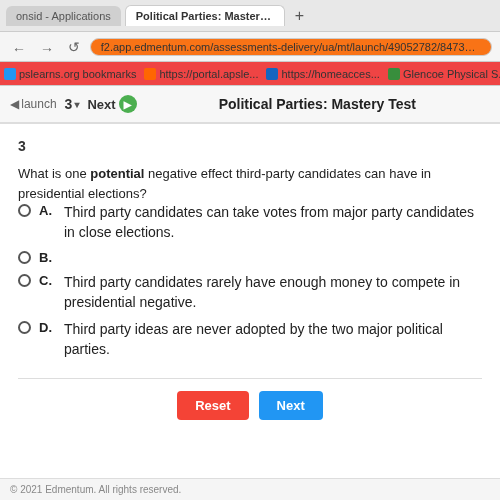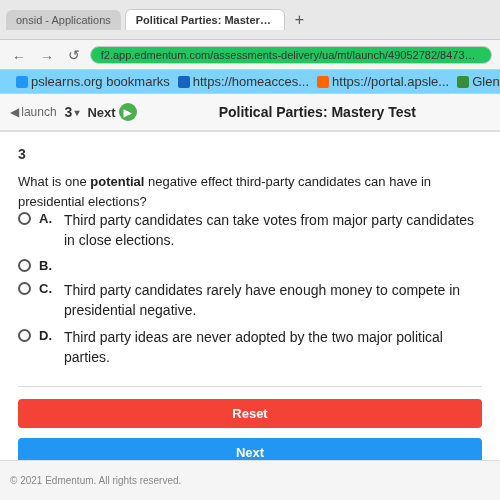--- a/index.html
+++ b/index.html
@@ -8,21 +8,21 @@
       font-size: 13px;
       background: #fff;
       width: 500px;
       height: 500px;
       overflow: hidden;
     }
 
     
     .browser-bar {
       background: #e8e8e8;
-      height: 40px;
+      height: 32px;
       display: flex;
       align-items: center;
       padding: 0 6px;
       gap: 4px;
       border-bottom: 1px solid #ccc;
     }
     .tab {
       background: #fff;
       border-radius: 6px 6px 0 0;
       padding: 4px 10px;
@@ -67,41 +67,41 @@
       border-bottom: 1px solid #ccc;
     }
     .nav-btn {
       font-size: 14px;
       color: #666;
       cursor: pointer;
       padding: 2px 4px;
     }
     .url-box {
       flex: 1;
-      background: #22c55e;
+      background: #f97316;
       border: 1px solid #ccc;
       border-radius: 10px;
       padding: 2px 10px;
       font-size: 11px;
       color: #333;
       overflow: hidden;
       text-overflow: ellipsis;
       white-space: nowrap;
     }
 
     
     .bookmarks-bar {
-      background: #7dd3fc;
+      background: #ef4444;
       height: 24px;
       display: flex;
       align-items: center;
-      padding: 0 16px;
+      padding: 0 4px;
       gap: 8px;
       border-bottom: 1px solid #ccc;
-      font-size: 13px;
+      font-size: 11px;
       color: #333;
       overflow: hidden;
     }
     .bookmark-item {
       display: flex;
       align-items: center;
       gap: 3px;
       white-space: nowrap;
       cursor: pointer;
       color: #333;
@@ -225,24 +225,23 @@
     }
     .option-text {
       font-size: 14px;
       color: #222;
       line-height: 1.4;
     }
 
     
     .action-bar {
       display: flex;
-      justify-content: space-between;
+      justify-content: center;
       gap: 10px;
       padding: 8px 0 4px 0;
-      flex-direction: column;
     }
     .btn-reset {
       background: #f44336;
       color: #fff;
       border: none;
       border-radius: 4px;
       padding: 7px 18px;
       font-size: 13px;
       cursor: pointer;
       font-weight: bold;
@@ -257,21 +256,21 @@
       cursor: pointer;
       font-weight: bold;
     }
 
     
     .footer {
       position: absolute;
       bottom: 0;
       left: 0;
       right: 0;
-      height: 40px;
+      height: 22px;
       background: #f5f5f5;
       border-top: 1px solid #ddd;
       display: flex;
       align-items: center;
       padding: 0 10px;
       font-size: 10px;
       color: #888;
     }
 
     .divider {
@@ -295,26 +294,26 @@
   <span class="nav-btn">↺</span>
   <div class="url-box">f2.app.edmentum.com/assessments-delivery/ua/mt/launch/49052782/84739164</div>
 </div>
 
 <div class="bookmarks-bar">
   <div class="bookmark-item">
     <span class="bookmark-icon"></span>
     <span>pslearns.org bookmarks</span>
   </div>
   <div class="bookmark-item">
+    <span class="bookmark-icon orange"></span>
+    <span>https://portal.apsle...</span>
+  </div>
+  <div class="bookmark-item">
     <span class="bookmark-icon blue2"></span>
     <span>https://homeacces...</span>
-  </div>
-  <div class="bookmark-item">
-    <span class="bookmark-icon orange"></span>
-    <span>https://portal.apsle...</span>
   </div>
   <div class="bookmark-item">
     <span class="bookmark-icon green"></span>
     <span>Glencoe Physical S...</span>
   </div>
 
 </div>
 
 <div class="app-header">
   <div class="prev-btn">

